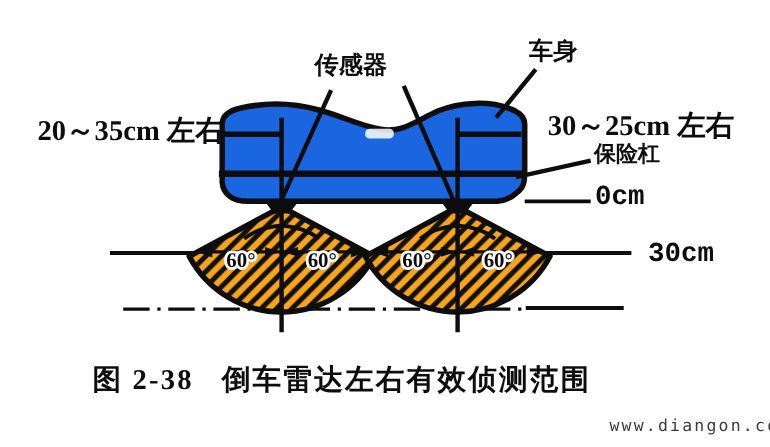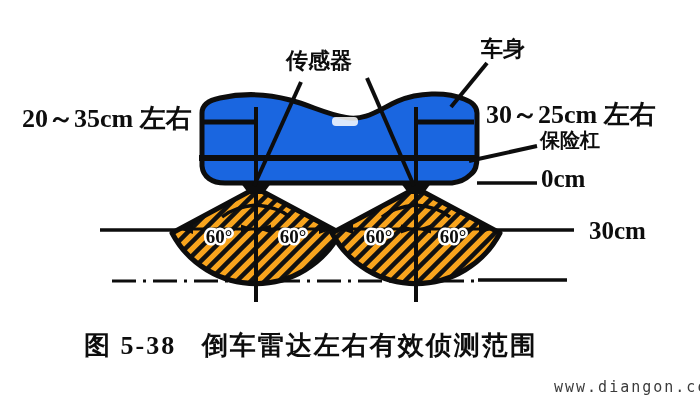--- a/index.html
+++ b/index.html
@@ -2,23 +2,23 @@
 <html><head>
 <meta charset="utf-8">
 <style>
   html,body{margin:0;padding:0;background:#fff;}
   .stage{
     position:relative;width:700px;height:406px;background:#fff;overflow:hidden;
     font-family:"Liberation Serif","DejaVu Serif",serif;color:#0d0d0d;
   }
   .stage svg{position:absolute;left:0;top:0;}
   .lbl{position:absolute;font-weight:bold;line-height:1.05;white-space:nowrap;}
-  .lbl-cn{font-size:22px;}
-  .lbl-dim{font-size:26px;}
-  .lbl-tick{font-size:25px;}
+  .lbl-cn{font-size:22px;font-family:Liberation Mono, monospace;}
+  .lbl-dim{font-size:26px;margin-left:12px;}
+  .lbl-tick{font-size:25px;font-family:Liberation Mono, monospace;}
   .caption{
     position:absolute;left:84px;top:328px;font-size:26px;font-weight:bold;
     letter-spacing:2px;white-space:pre;
   }
   .watermark{
     position:absolute;left:554px;top:378px;font-size:15px;
     font-family:"DejaVu Sans Mono","Liberation Mono",monospace;
     color:#3b3b3b;letter-spacing:2px;font-weight:normal;
   }
 </style>
@@ -114,17 +114,17 @@
 
   <div class="lbl lbl-dim" style="left:486px;top:101px;">30～25cm 左右</div>
 
   <div class="lbl" style="left:540px;top:130px;font-size:20px;">保险杠</div>
 
   <div class="lbl lbl-tick" style="left:541px;top:166px;">0cm</div>
 
   <div class="lbl lbl-tick" style="left:589px;top:218px;">30cm</div>
 
 
-  <div class="caption">图 5-38   倒车雷达左右有效侦测范围</div>
+  <div class="caption">图 2-38   倒车雷达左右有效侦测范围</div>
 
   <div class="watermark">www.diangon.com</div>
 
 </div>
 
 </body></html>

